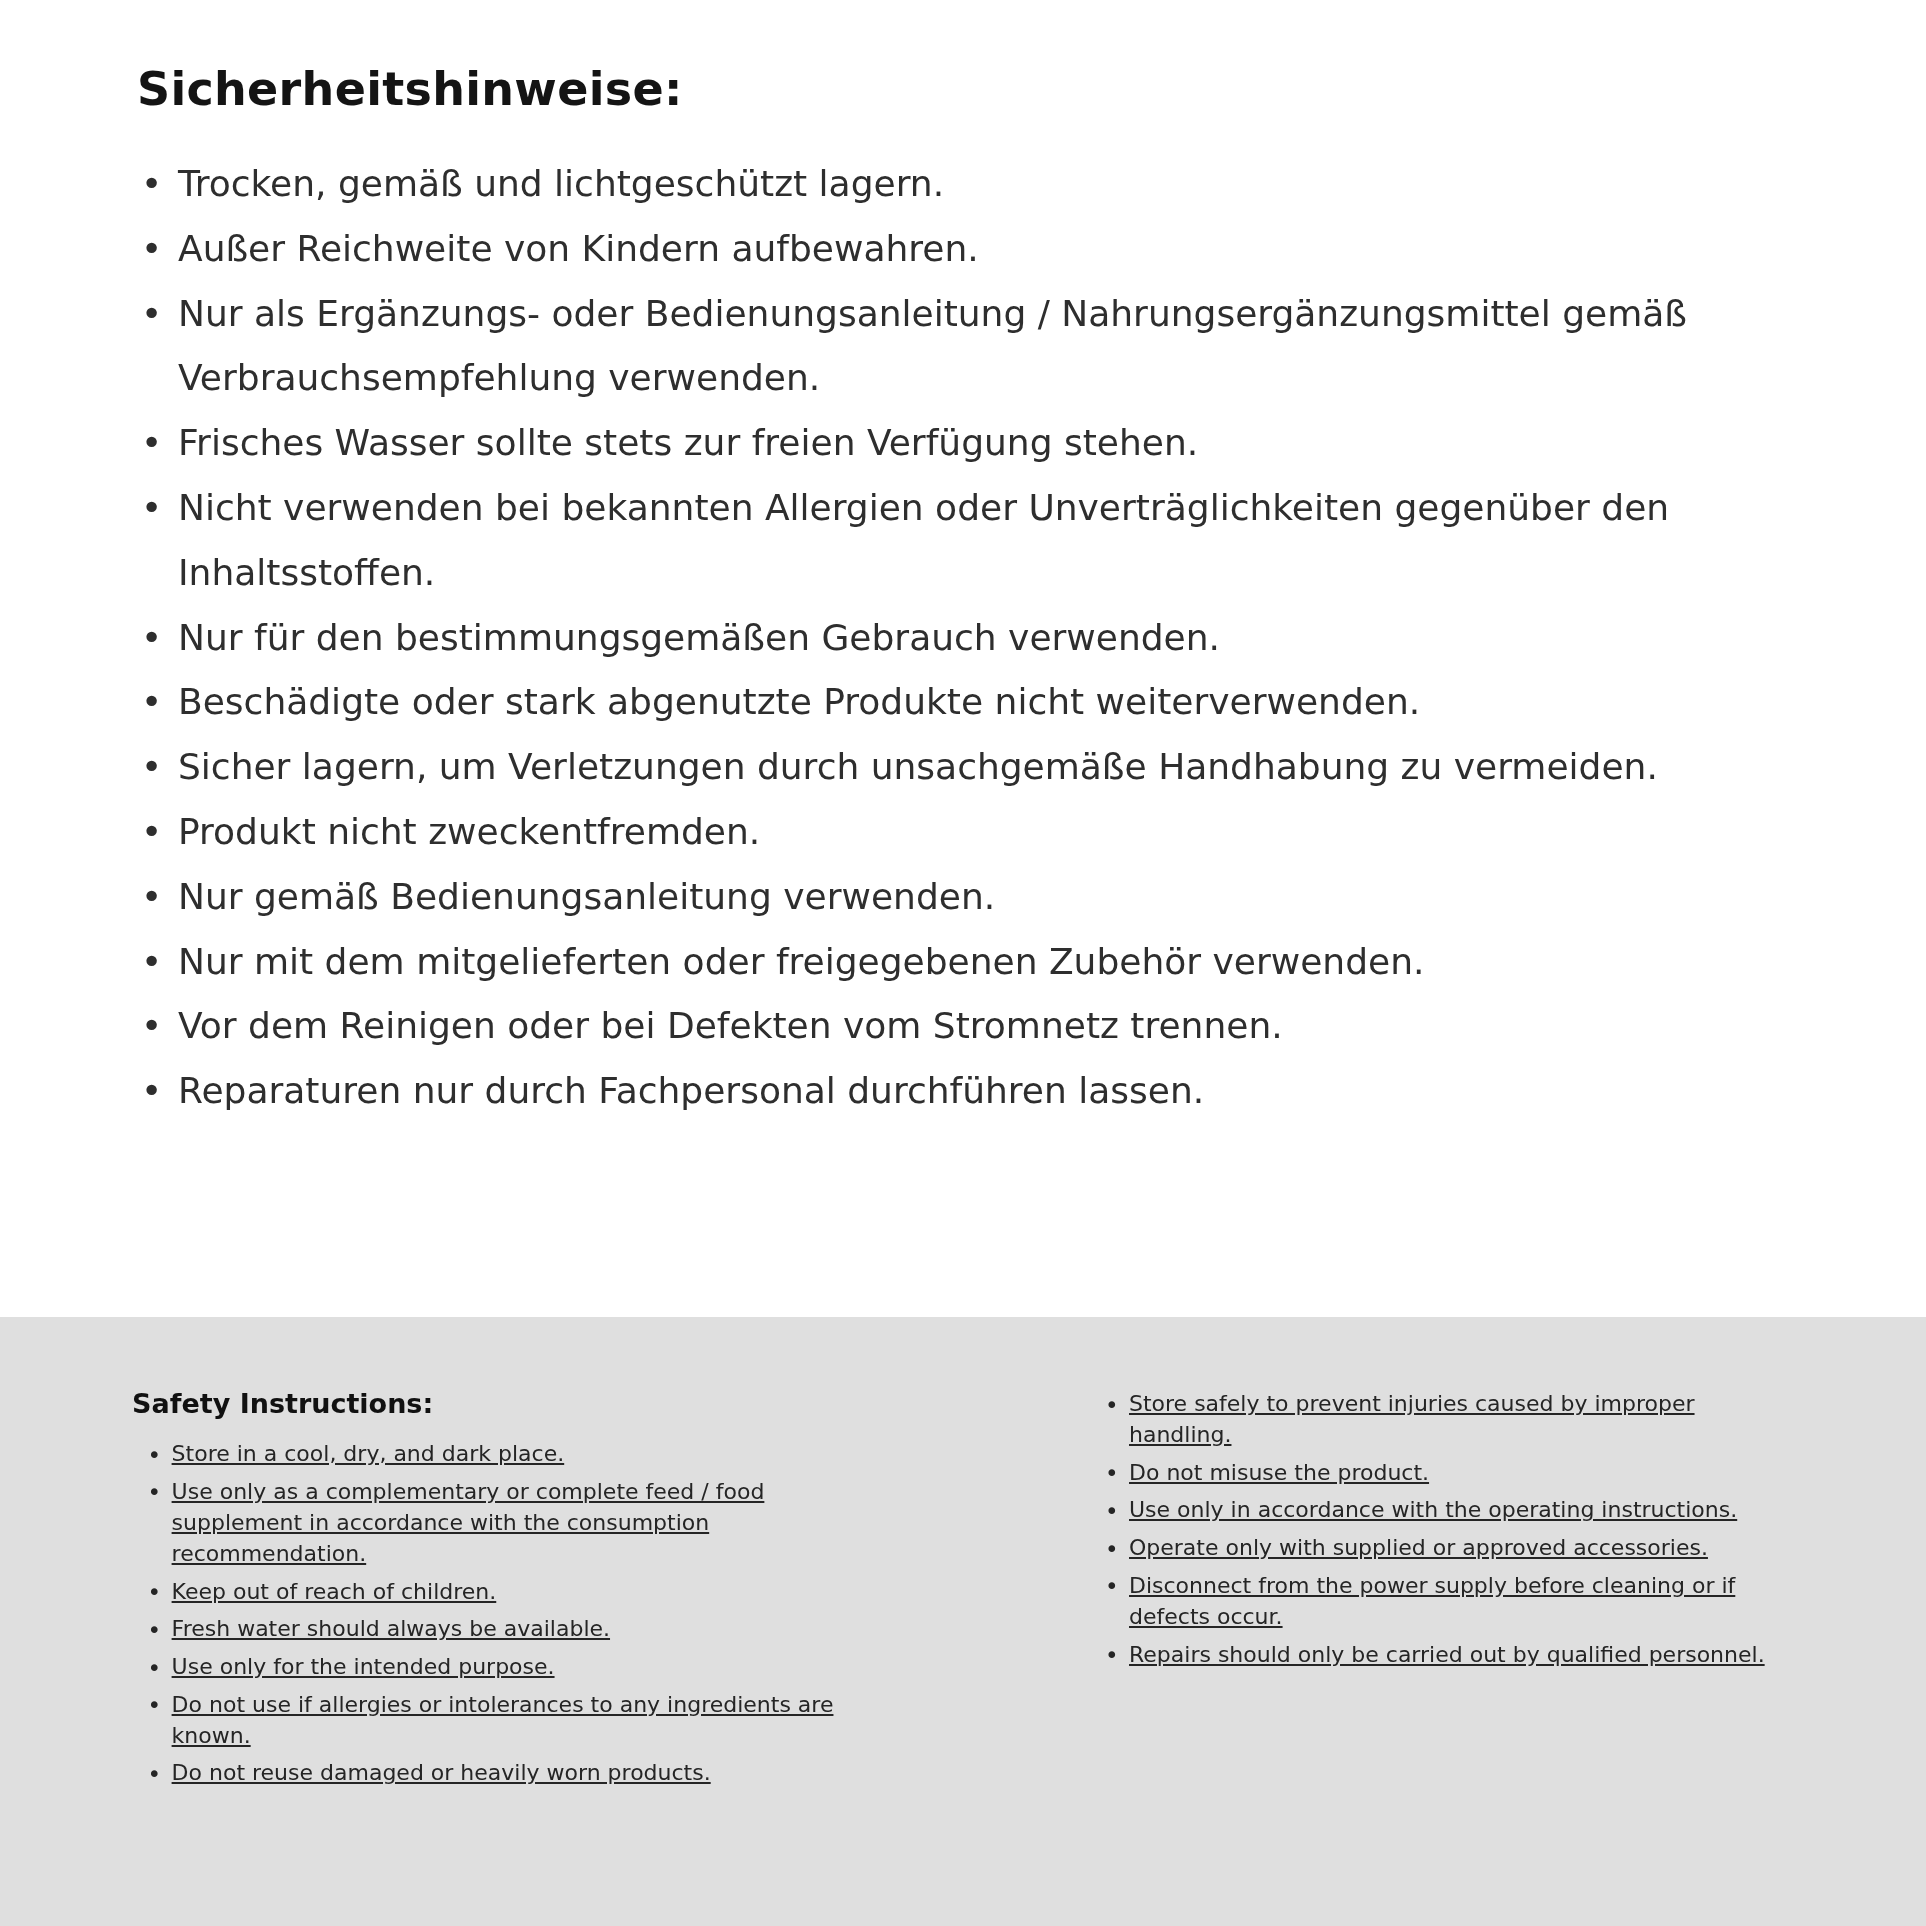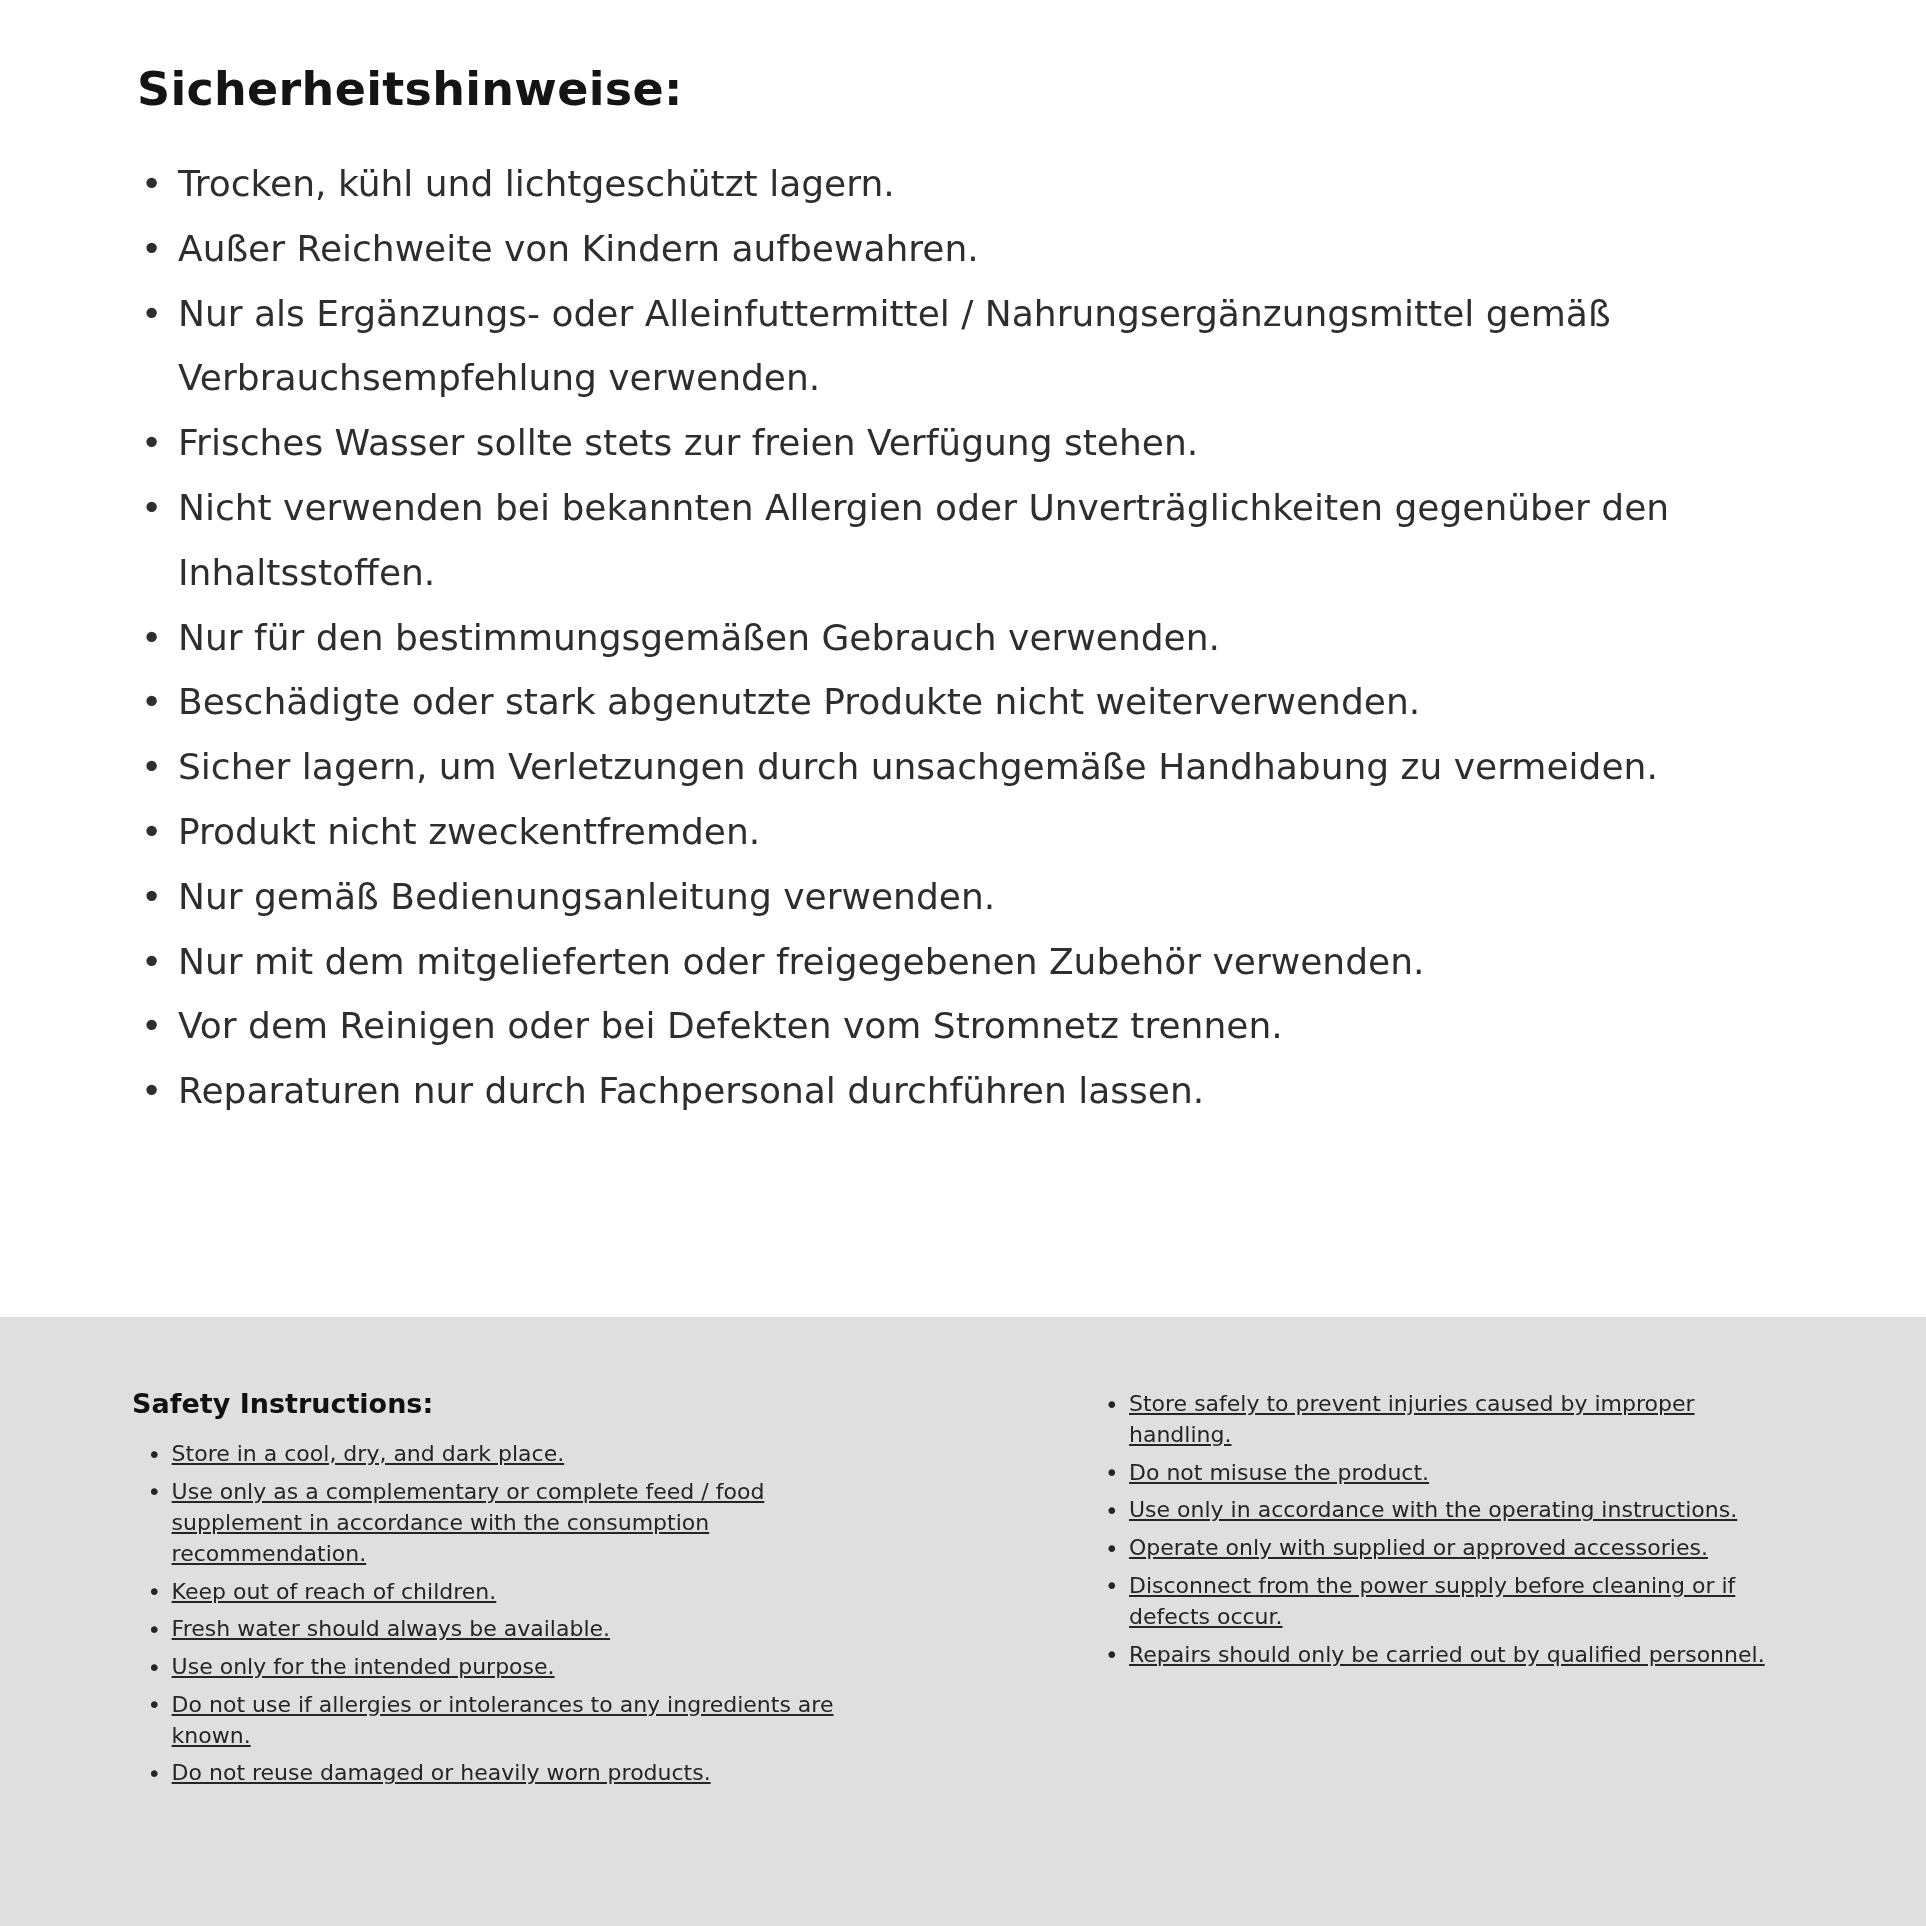--- a/index.html
+++ b/index.html
@@ -93,23 +93,23 @@
   }
   
   .col-left ul.en-list { padding-left: 11.6px; }
 </style>
 </head>
 <body>
 
 <div class="section-german">
   <h1 class="german-heading">Sicherheitshinweise:</h1>
   <ul class="de-list">
-    <li>Trocken, kühl und lichtgeschützt lagern.</li>
+    <li>Trocken, gemäß und lichtgeschützt lagern.</li>
     <li>Außer Reichweite von Kindern aufbewahren.</li>
-    <li>Nur als Ergänzungs- oder Alleinfuttermittel / Nahrungsergänzungsmittel gemäß Verbrauchsempfehlung verwenden.</li>
+    <li>Nur als Ergänzungs- oder Bedienungsanleitung / Nahrungsergänzungsmittel gemäß Verbrauchsempfehlung verwenden.</li>
     <li>Frisches Wasser sollte stets zur freien Verfügung stehen.</li>
     <li>Nicht verwenden bei bekannten Allergien oder Unverträglichkeiten gegenüber den Inhaltsstoffen.</li>
     <li>Nur für den bestimmungsgemäßen Gebrauch verwenden.</li>
     <li>Beschädigte oder stark abgenutzte Produkte nicht weiterverwenden.</li>
     <li>Sicher lagern, um Verletzungen durch unsachgemäße Handhabung zu vermeiden.</li>
     <li>Produkt nicht zweckentfremden.</li>
     <li>Nur gemäß Bedienungsanleitung verwenden.</li>
     <li>Nur mit dem mitgelieferten oder freigegebenen Zubehör verwenden.</li>
     <li>Vor dem Reinigen oder bei Defekten vom Stromnetz trennen.</li>
     <li>Reparaturen nur durch Fachpersonal durchführen lassen.</li>

